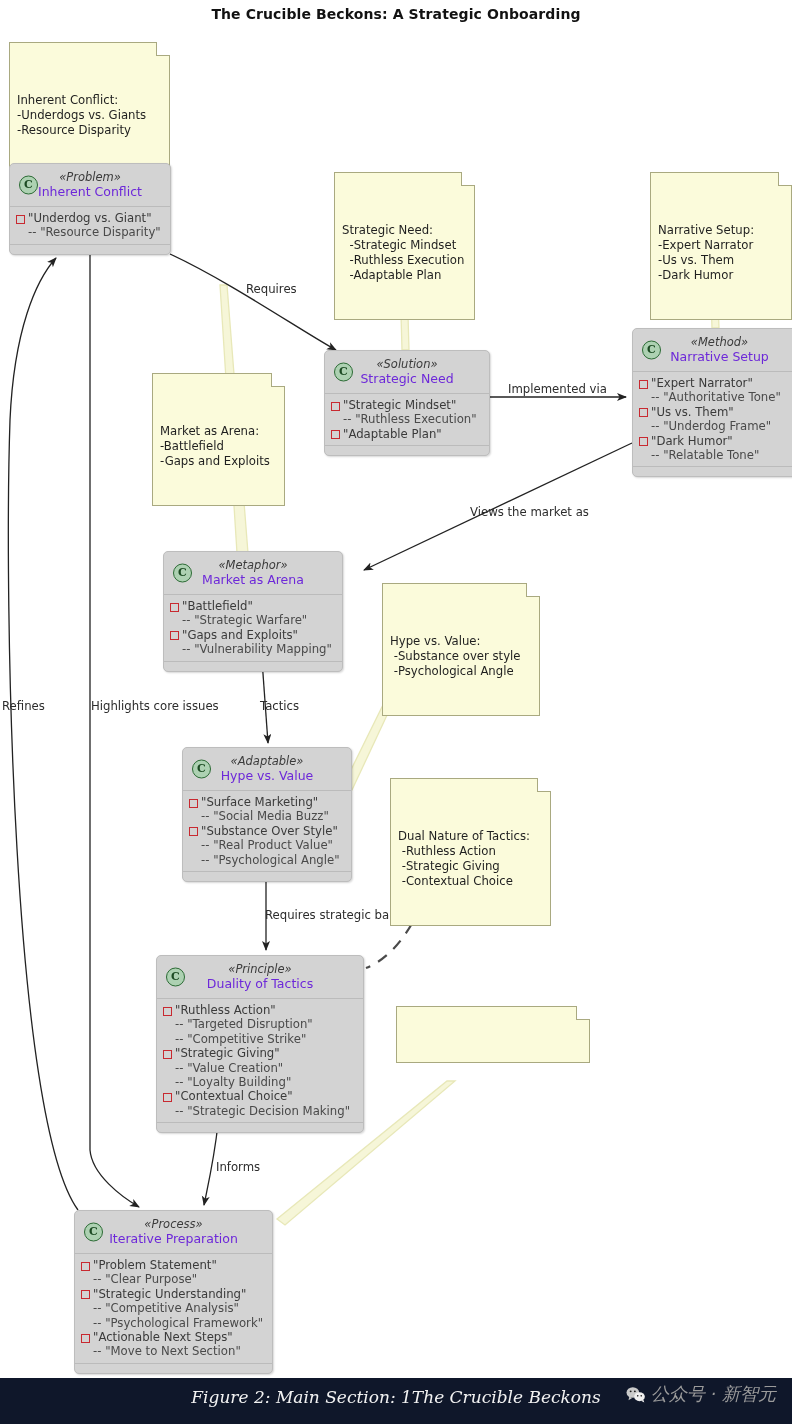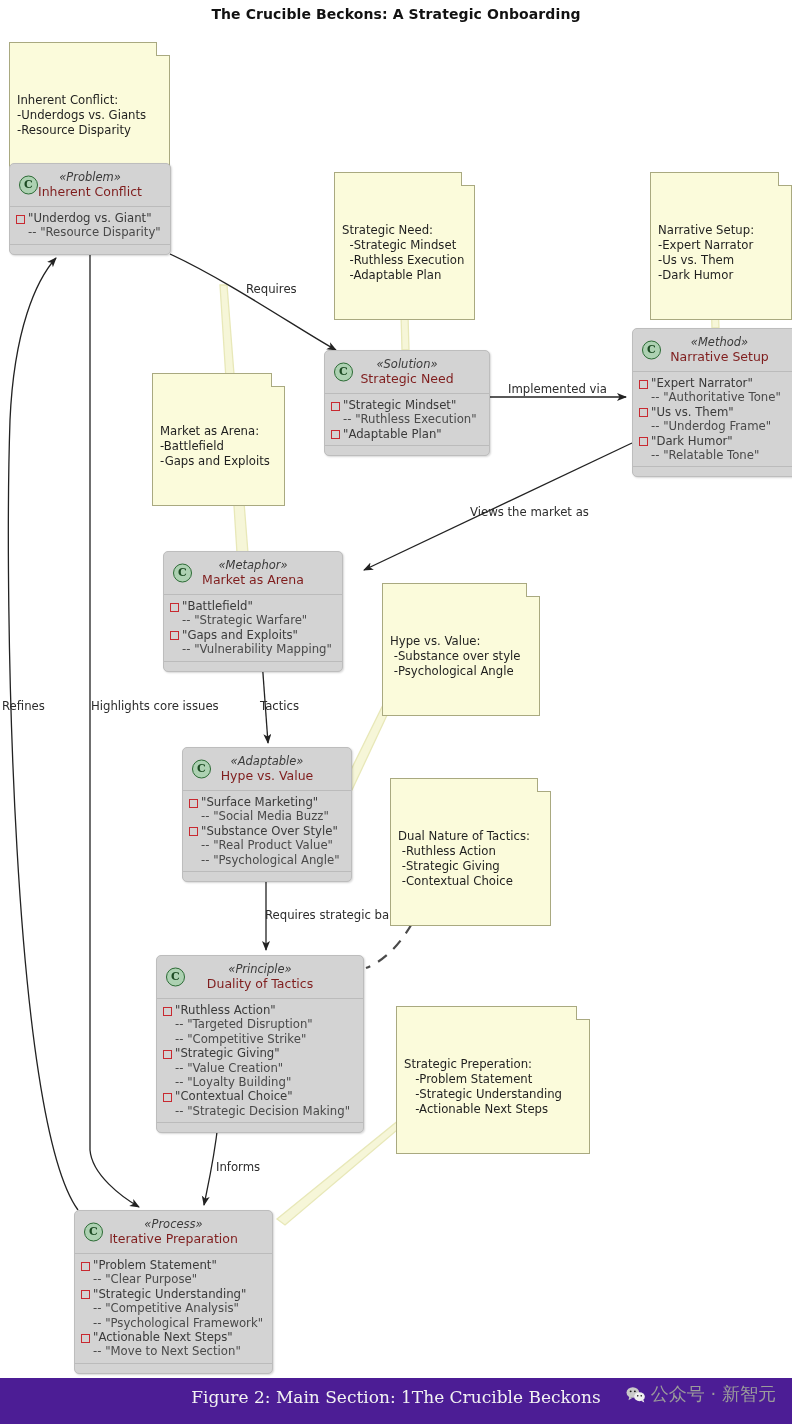--- a/index.html
+++ b/index.html
@@ -40,21 +40,21 @@
   }
   .c-icon{
     position:absolute;left:9px;top:50%;transform:translateY(-50%);
     width:17px;height:17px;border-radius:50%;
     background:#ADD1B2;border:1.4px solid #2B6B34;
     color:#1b4a22;font-size:11px;font-weight:bold;
     line-height:15px;text-align:center;
     font-family:"DejaVu Serif","Liberation Serif",serif;
   }
   .stereotype{display:block;font-style:italic;font-size:11.5px;color:#3b3b3b;line-height:14px;}
-  .classname{display:block;font-size:12.5px;color:#7f1d1d;line-height:16px;}
+  .classname{display:block;font-size:12.5px;color:#6d28d9;line-height:16px;}
   .uml-body{padding:4px 6px 4px 6px;}
   .uml-foot{height:9px;border-top:1px solid #BBBBBB;}
   .attr{
     font-size:11.7px;color:#3a3a3a;line-height:14.4px;
     white-space:nowrap;display:flex;align-items:flex-start;
   }
   .attr .bullet{
     display:inline-block;width:7px;height:7px;
     border:1.3px solid #C82930;background:transparent;
     margin:3.5px 3px 0 0;flex:none;
@@ -78,21 +78,22 @@
     border-bottom:1px solid #A9A980;
   }
   .note-line{display:block;}
   
   .edge-label{
     position:absolute;font-size:11.7px;color:#2c2c2c;white-space:nowrap;
   }
   
   #caption-bar{
     position:absolute;left:0;top:1378px;width:792px;height:46px;
-    background:#4c1d95;
+    background:#0f172a;
+    font-style:italic;
   }
   #caption-text{
     position:absolute;left:0;top:9px;width:792px;text-align:center;
     color:#f2f2f2;font-size:17px;
     font-family:"DejaVu Serif","Liberation Serif",serif;
   }
   #watermark{
     position:absolute;right:16px;top:4px;
     display:flex;align-items:center;gap:5px;
     color:#9b9b9b;font-size:18px;
@@ -194,24 +195,20 @@
   <div class="note" style="left:390px;top:778px;width:161px;">
     <span class="fold"></span>
     <span class="note-line">Dual Nature of Tactics:
  -Ruthless Action
  -Strategic Giving
  -Contextual Choice</span>
   </div>
 
   <div class="note" style="left:396px;top:1006px;width:194px;">
     <span class="fold"></span>
-    <span class="note-line">Strategic Preperation:
-   -Problem Statement
-   -Strategic Understanding
-   -Actionable Next Steps</span>
   </div>
 
   <div class="uml-class" style="left:9px;top:163px;width:162px;">
     <div class="uml-head">
       <span class="c-icon">C</span>
       <span class="stereotype">«Problem»</span>
       <span class="classname">Inherent Conflict</span>
     </div>
     <div class="uml-body">
       <div class="attr">

